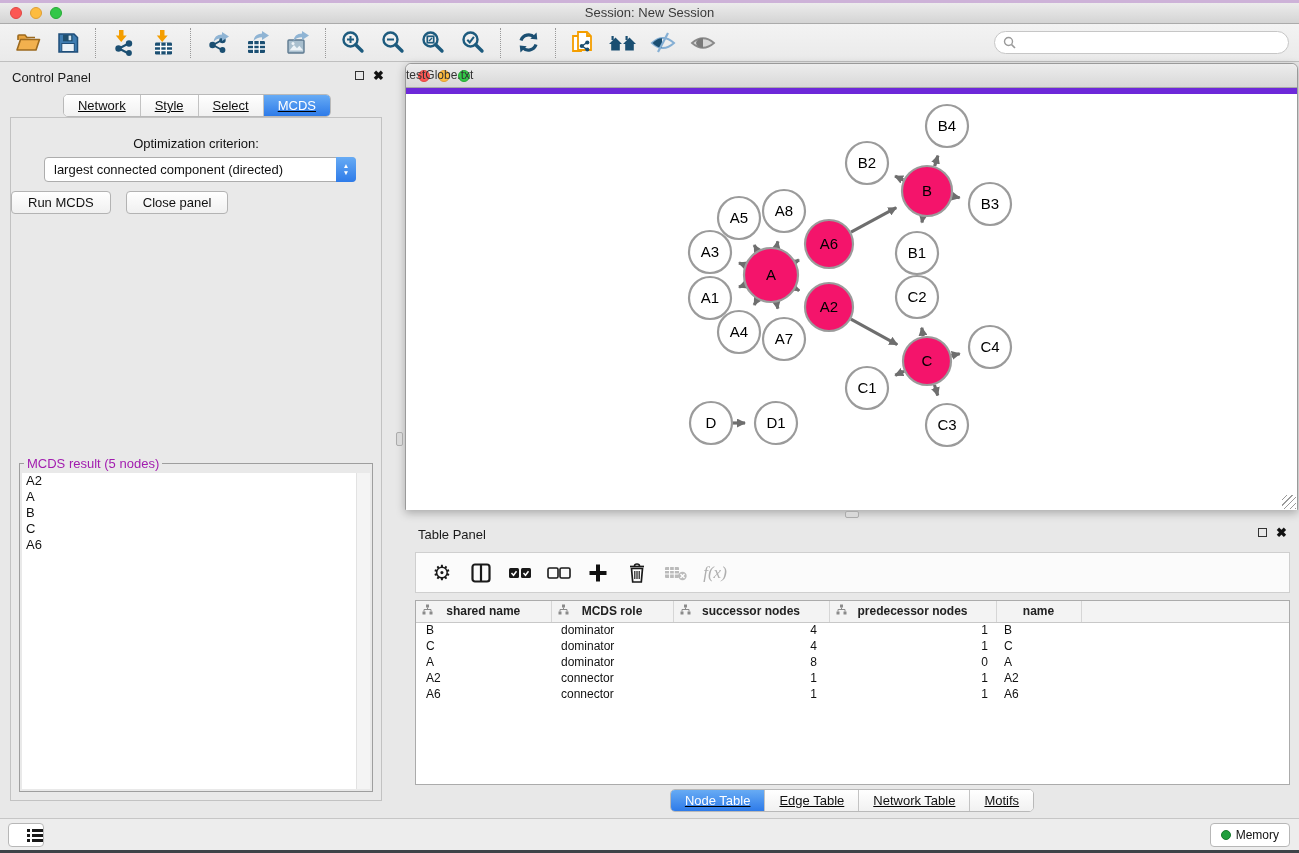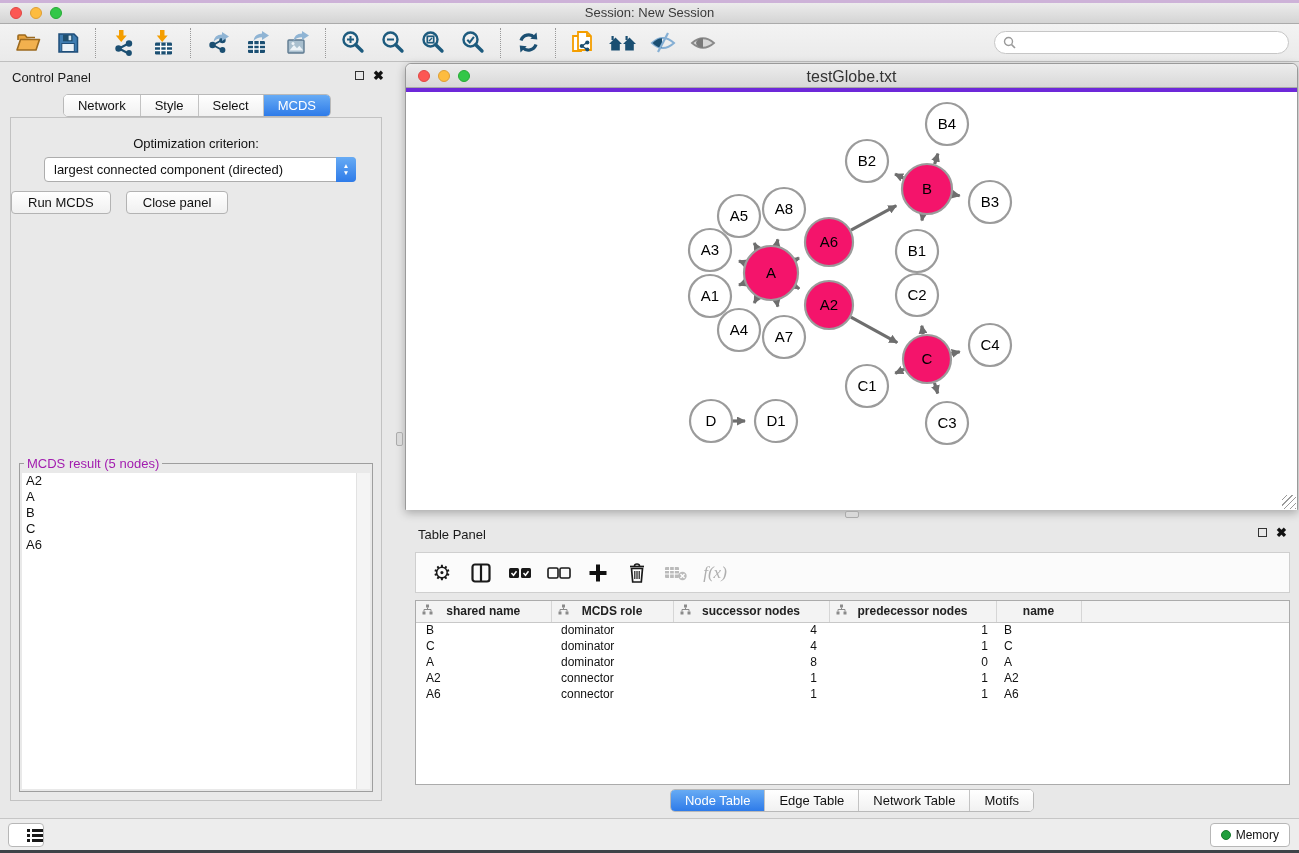--- a/index.html
+++ b/index.html
@@ -30,21 +30,21 @@
   .searchbox input { border:none; outline:none; flex:1; font-size:12px; background:transparent; margin-left:6px; font-family:"Liberation Sans",sans-serif; }
 
   
   .control-panel { position:absolute; left:0; top:63px; width:394px; height:750px; }
   .panel-head { position:absolute; left:0; top:3px; width:100%; height:24px; }
   .panel-head .ptitle { position:absolute; left:12px; top:4px; font-size:13px; color:#1A1A1A; }
   .panel-head .pbtns { position:absolute; right:10px; top:4px; display:flex; gap:9px; align-items:center; }
   .float-ic { width:9px; height:9px; border:1.5px solid #333; display:inline-block; }
   .close-ic { font-size:13px; color:#111; line-height:11px; font-weight:bold; }
   .cp-tabs-wrap { position:absolute; left:0; top:31px; width:100%; display:flex; justify-content:center; }
-  .seg-tabs { display:inline-flex; border:1px solid #B9B9B9; border-radius:5px; overflow:hidden; background:#fff; }
+  .seg-tabs { display:inline-flex; border:1px solid #B9B9B9; border-radius:5px; overflow:hidden; background:#fff;text-decoration:underline; }
   .seg-tab { padding:3px 14px; font-size:13px; color:#111; background:linear-gradient(#FFFFFF,#F1F1F1);
     border-right:1px solid #C3C3C3; white-space:nowrap; }
   .seg-tab:last-child { border-right:none; }
   .seg-tab.active { background:linear-gradient(#67ABF4,#2E7BE9); color:#fff; }
   .cp-box { position:absolute; left:10px; top:54px; width:372px; height:684px; background:#E9E9E9;
     border:1px solid #C2C2C2; }
   .opt-label { position:absolute; left:0; width:100%; top:18px; text-align:center; font-size:13px; color:#111; }
   .combo { position:absolute; left:33px; top:39px; width:312px; height:25px; background:#fff;
     border:1px solid #ADADAD; border-radius:4px; display:flex; align-items:center; }
   .combo .cval { flex:1; font-size:13px; padding-left:9px; color:#111; white-space:nowrap; overflow:hidden; }
@@ -63,22 +63,22 @@
 
   
   .vgrip { position:absolute; left:396px; top:432px; width:7px; height:14px; background:#D9D9D9; border:1px solid #ABABAB; border-radius:2px; z-index:5; }
   .hgrip { position:absolute; left:845px; top:511px; width:14px; height:7px; background:#D9D9D9; border:1px solid #ABABAB; border-radius:2px; z-index:5; }
 
   
   .net-window { position:absolute; left:405px; top:63px; width:893px; height:447px;
     border:1px solid #9A9A9A; border-radius:6px 6px 0 0; box-shadow:0 3px 10px rgba(0,0,0,0.28); background:#fff; z-index:4; }
   .net-titlebar { position:absolute; left:0; top:0; width:100%; height:24px;
     background:linear-gradient(#EDEDED,#D8D8D8); border-bottom:1px solid #A8A8A8; border-radius:6px 6px 0 0; }
-  .net-titlebar .title { position:absolute; left:0; right:0; top:4px; text-align:center; font-size:16px; color:#333; }
-  .net-canvas { position:absolute; left:0; top:24px; width:100%; height:422px; background:#fff; border-top:4px solid #6d28d9; overflow:hidden; }
+  .net-titlebar .title { position:absolute; left:0; right:0; top:4px; text-align:left; font-size:12px; color:#333; }
+  .net-canvas { position:absolute; left:0; top:24px; width:100%; height:422px; background:#fff; border-top:6px solid #6d28d9; overflow:hidden; }
   .resize-grip { position:absolute; right:1px; bottom:1px; width:14px; height:14px;
     background:repeating-linear-gradient(135deg, transparent 0 3px, #9a9a9a 3px 4px); }
 
   
   .table-panel { position:absolute; left:405px; top:520px; width:894px; height:293px; }
   .tp-toolbar { position:absolute; left:10px; top:32px; width:875px; height:41px; background:#FBFBFB;
     border:1px solid #CFCFCF; display:flex; align-items:center; gap:15px; padding-left:14px; }
   .tp-tbtn { min-width:24px; height:28px; display:flex; align-items:center; justify-content:center; }
   .fx { font-family:"Liberation Serif",serif; font-style:italic; font-size:17px; color:#AFAFAF; }
   .tp-tablewrap { position:absolute; left:10px; top:80px; width:875px; height:185px; background:#fff;

